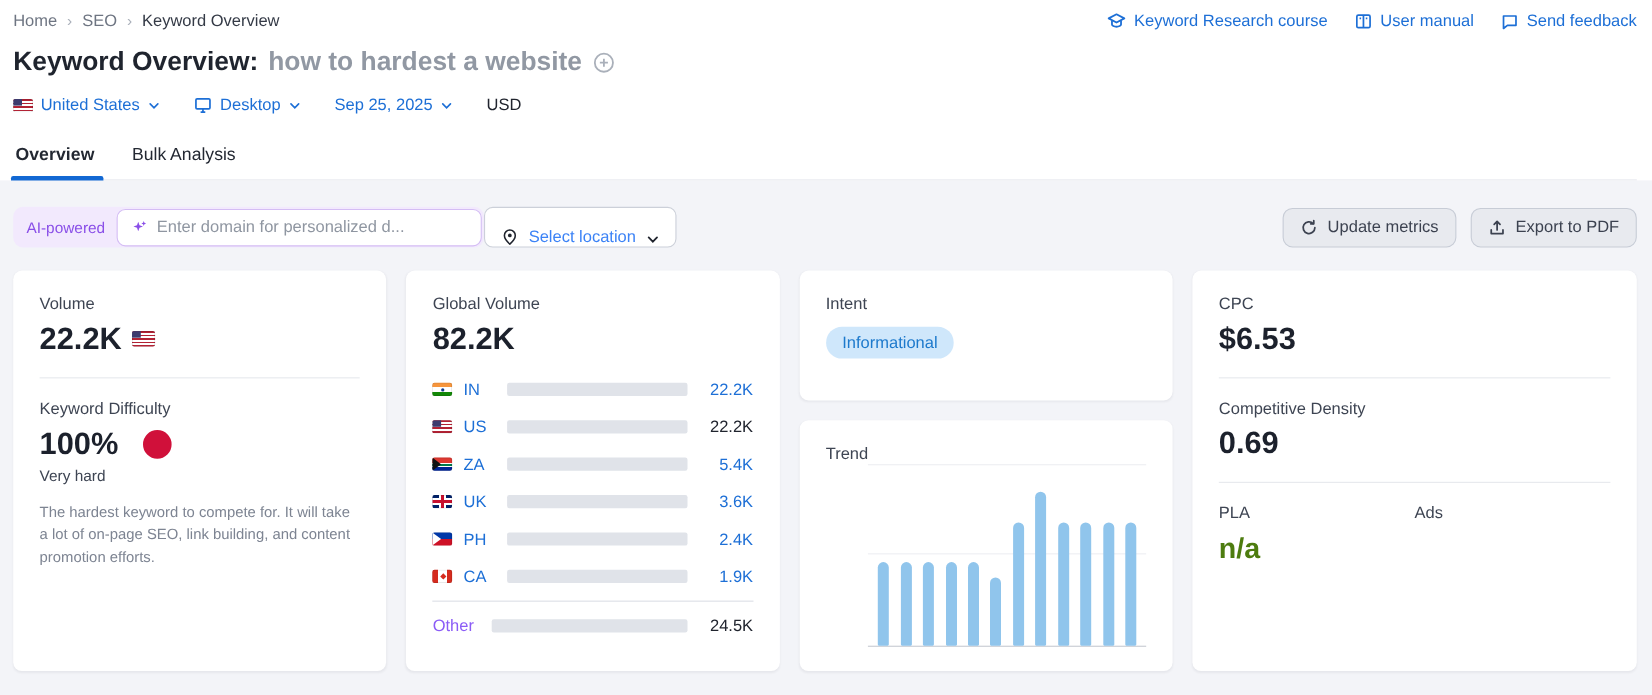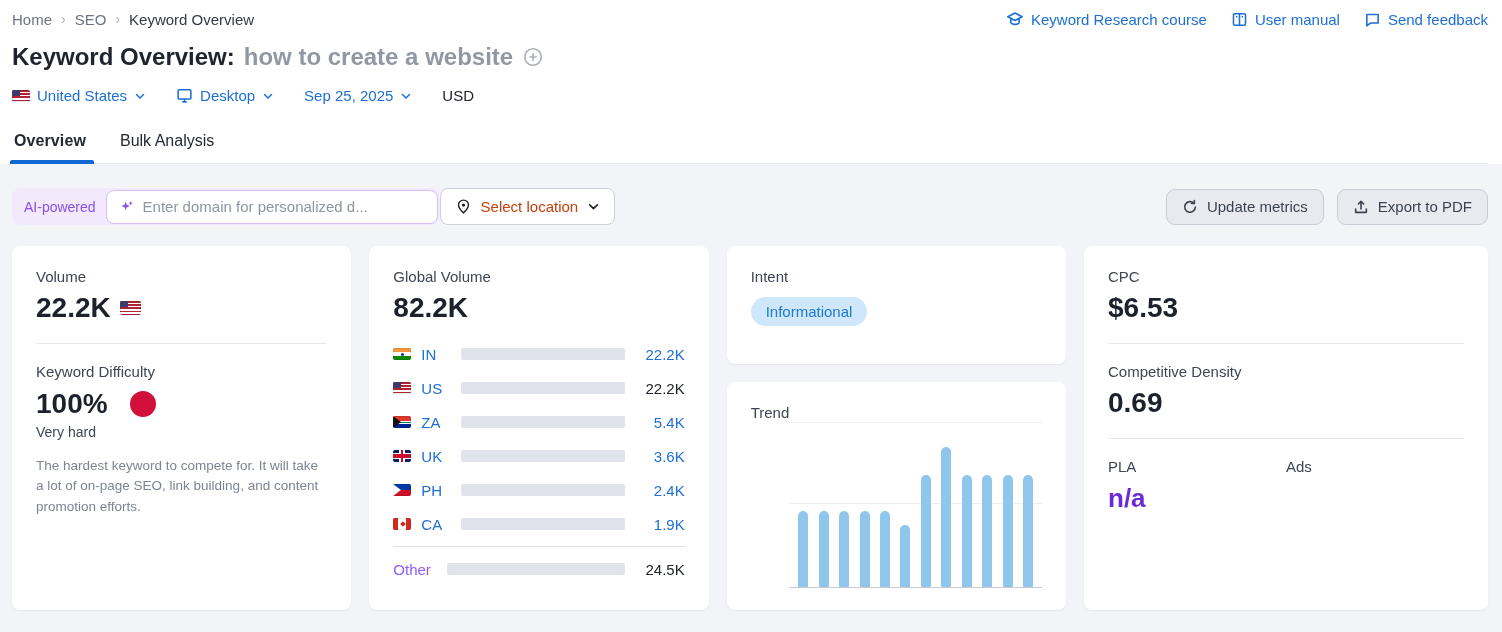--- a/index.html
+++ b/index.html
@@ -34,21 +34,21 @@
 
   
   .content { padding:24px 14px 0 12px; }
   .toolbar { display:flex; justify-content:space-between; align-items:center; }
   .toolbar-left { display:flex; align-items:center; gap:0; }
   .ai-group { display:flex; align-items:center; background:#f2e9fd; border-radius:9px; padding:2px 2px 2px 12px; height:37px; }
   .ai-badge { color:#8a4fe8; font-size:14px; padding-right:10px; white-space:nowrap; }
   .domain-input { display:flex; align-items:center; gap:8px; width:332px; height:33px; background:#fff; border:1px solid #d4bdf4; border-radius:8px; padding:16px 12px; }
   .domain-input input { border:none; outline:none; flex:1; font-size:15px; color:#555c68; font-family:"Liberation Sans", sans-serif; background:transparent; }
   .domain-input input::placeholder { color:#8f96a1; }
-  .select-location { display:flex; align-items:center; gap:9px; height:37px; background:#fff; border:1px solid #ccd0d9; border-radius:8px; padding:0 14px; font-size:15px; color:#c2410c; cursor:pointer; }
+  .select-location { display:flex; align-items:flex-end; gap:9px; height:37px; background:#fff; border:1px solid #ccd0d9; border-radius:8px; padding:0 14px; font-size:15px; color:#3b82f6; cursor:pointer; }
   .toolbar-right { display:flex; align-items:center; gap:13px; }
   .btn { display:flex; align-items:center; gap:9px; height:36px; padding:0 15px; background:#e8eaef; border:1px solid #c7ccd6; border-radius:9px; font-size:15px; color:#3c4250; cursor:pointer; font-family:"Liberation Sans", sans-serif; }
 
   
   .cards { margin-top:21px; display:grid; grid-template-columns:repeat(4,1fr); gap:18px; height:364px; }
   .card { background:#fff; border-radius:8px; padding:22px 24px; box-shadow:0 1px 2px rgba(30,35,50,.06); }
   .col-split { display:flex; flex-direction:column; gap:18px; }
   .card-intent { flex:none; height:118px; }
   .card-trend { flex:1; display:flex; flex-direction:row; }
 
@@ -77,21 +77,21 @@
 
   .trend-chart { position:relative; margin-top:14px; flex:1; min-height:146px; }
   .gridline { position:absolute; left:0; right:0; height:1px; background:#edeef2; }
   .trend-bars { position:absolute; left:0; right:0; top:0; bottom:0; display:flex; align-items:flex-end; justify-content:space-between; padding:0 9px; border-bottom:1px solid #c6cad2; }
   .tbar { width:10px; background:#90c5ec; border-radius:5px 5px 1px 1px; }
 
   .pla-ads { margin-top:17px; display:flex; }
   .pa-col { width:178px; }
   .pa-label { font-size:15px; color:#3e4553; }
   .pa-value { margin-top:8px; font-size:26px; font-weight:bold; }
-  .pa-value.na { color:#6d28d9; }
+  .pa-value.na { color:#4d7c0f; }
   .pa-value.link { color:#0d9bf0; cursor:pointer; }
 
   
   .flag { display:inline-block; width:18px; height:12px; border-radius:2px; position:relative; overflow:hidden; flex:none; box-shadow:inset 0 0 0 0.5px rgba(0,0,0,.18); }
   .flag-lg { width:21px; height:14px; }
   .flag-us { background:repeating-linear-gradient(#b22234 0 1.6px, #fff 1.6px 3.2px); }
   .flag-us::before { content:""; position:absolute; top:0; left:0; width:8px; height:6px; background:#3c3b6e; }
   .flag-in { background:linear-gradient(#f6953c 0 33%, #fff 33% 66%, #128807 66%); }
   .flag-in::before { content:""; position:absolute; top:5px; left:8px; width:3px; height:3px; border-radius:50%; background:#123c8c; }
   .flag-za { background:linear-gradient(#de3831 0 40%, #fff 40% 48%, #007a4d 48% 62%, #fff 62% 68%, #002395 68%); }
@@ -138,21 +138,21 @@
         <svg width="17" height="17" viewBox="0 0 24 24" fill="none" stroke="currentColor" stroke-width="2.2" stroke-linejoin="round">
             <path d="M4 5h16v12H9l-5 4z"></path>
           </svg>
         <span>Send feedback</span>
       </span>
     </div>
   </div>
 
   <div class="title-row">
     <span class="title-prefix">Keyword Overview:</span>
-    <span class="title-keyword">how to create a website</span>
+    <span class="title-keyword">how to hardest a website</span>
     <span class="add-icon">
       <svg width="22" height="22" viewBox="0 0 24 24" fill="none" stroke="currentColor" stroke-width="1.8">
           <circle cx="12" cy="12" r="9"></circle>
           <path d="M12 8v8M8 12h8"></path>
         </svg>
     </span>
   </div>
 
   <div class="filters">
     <span class="filter">

